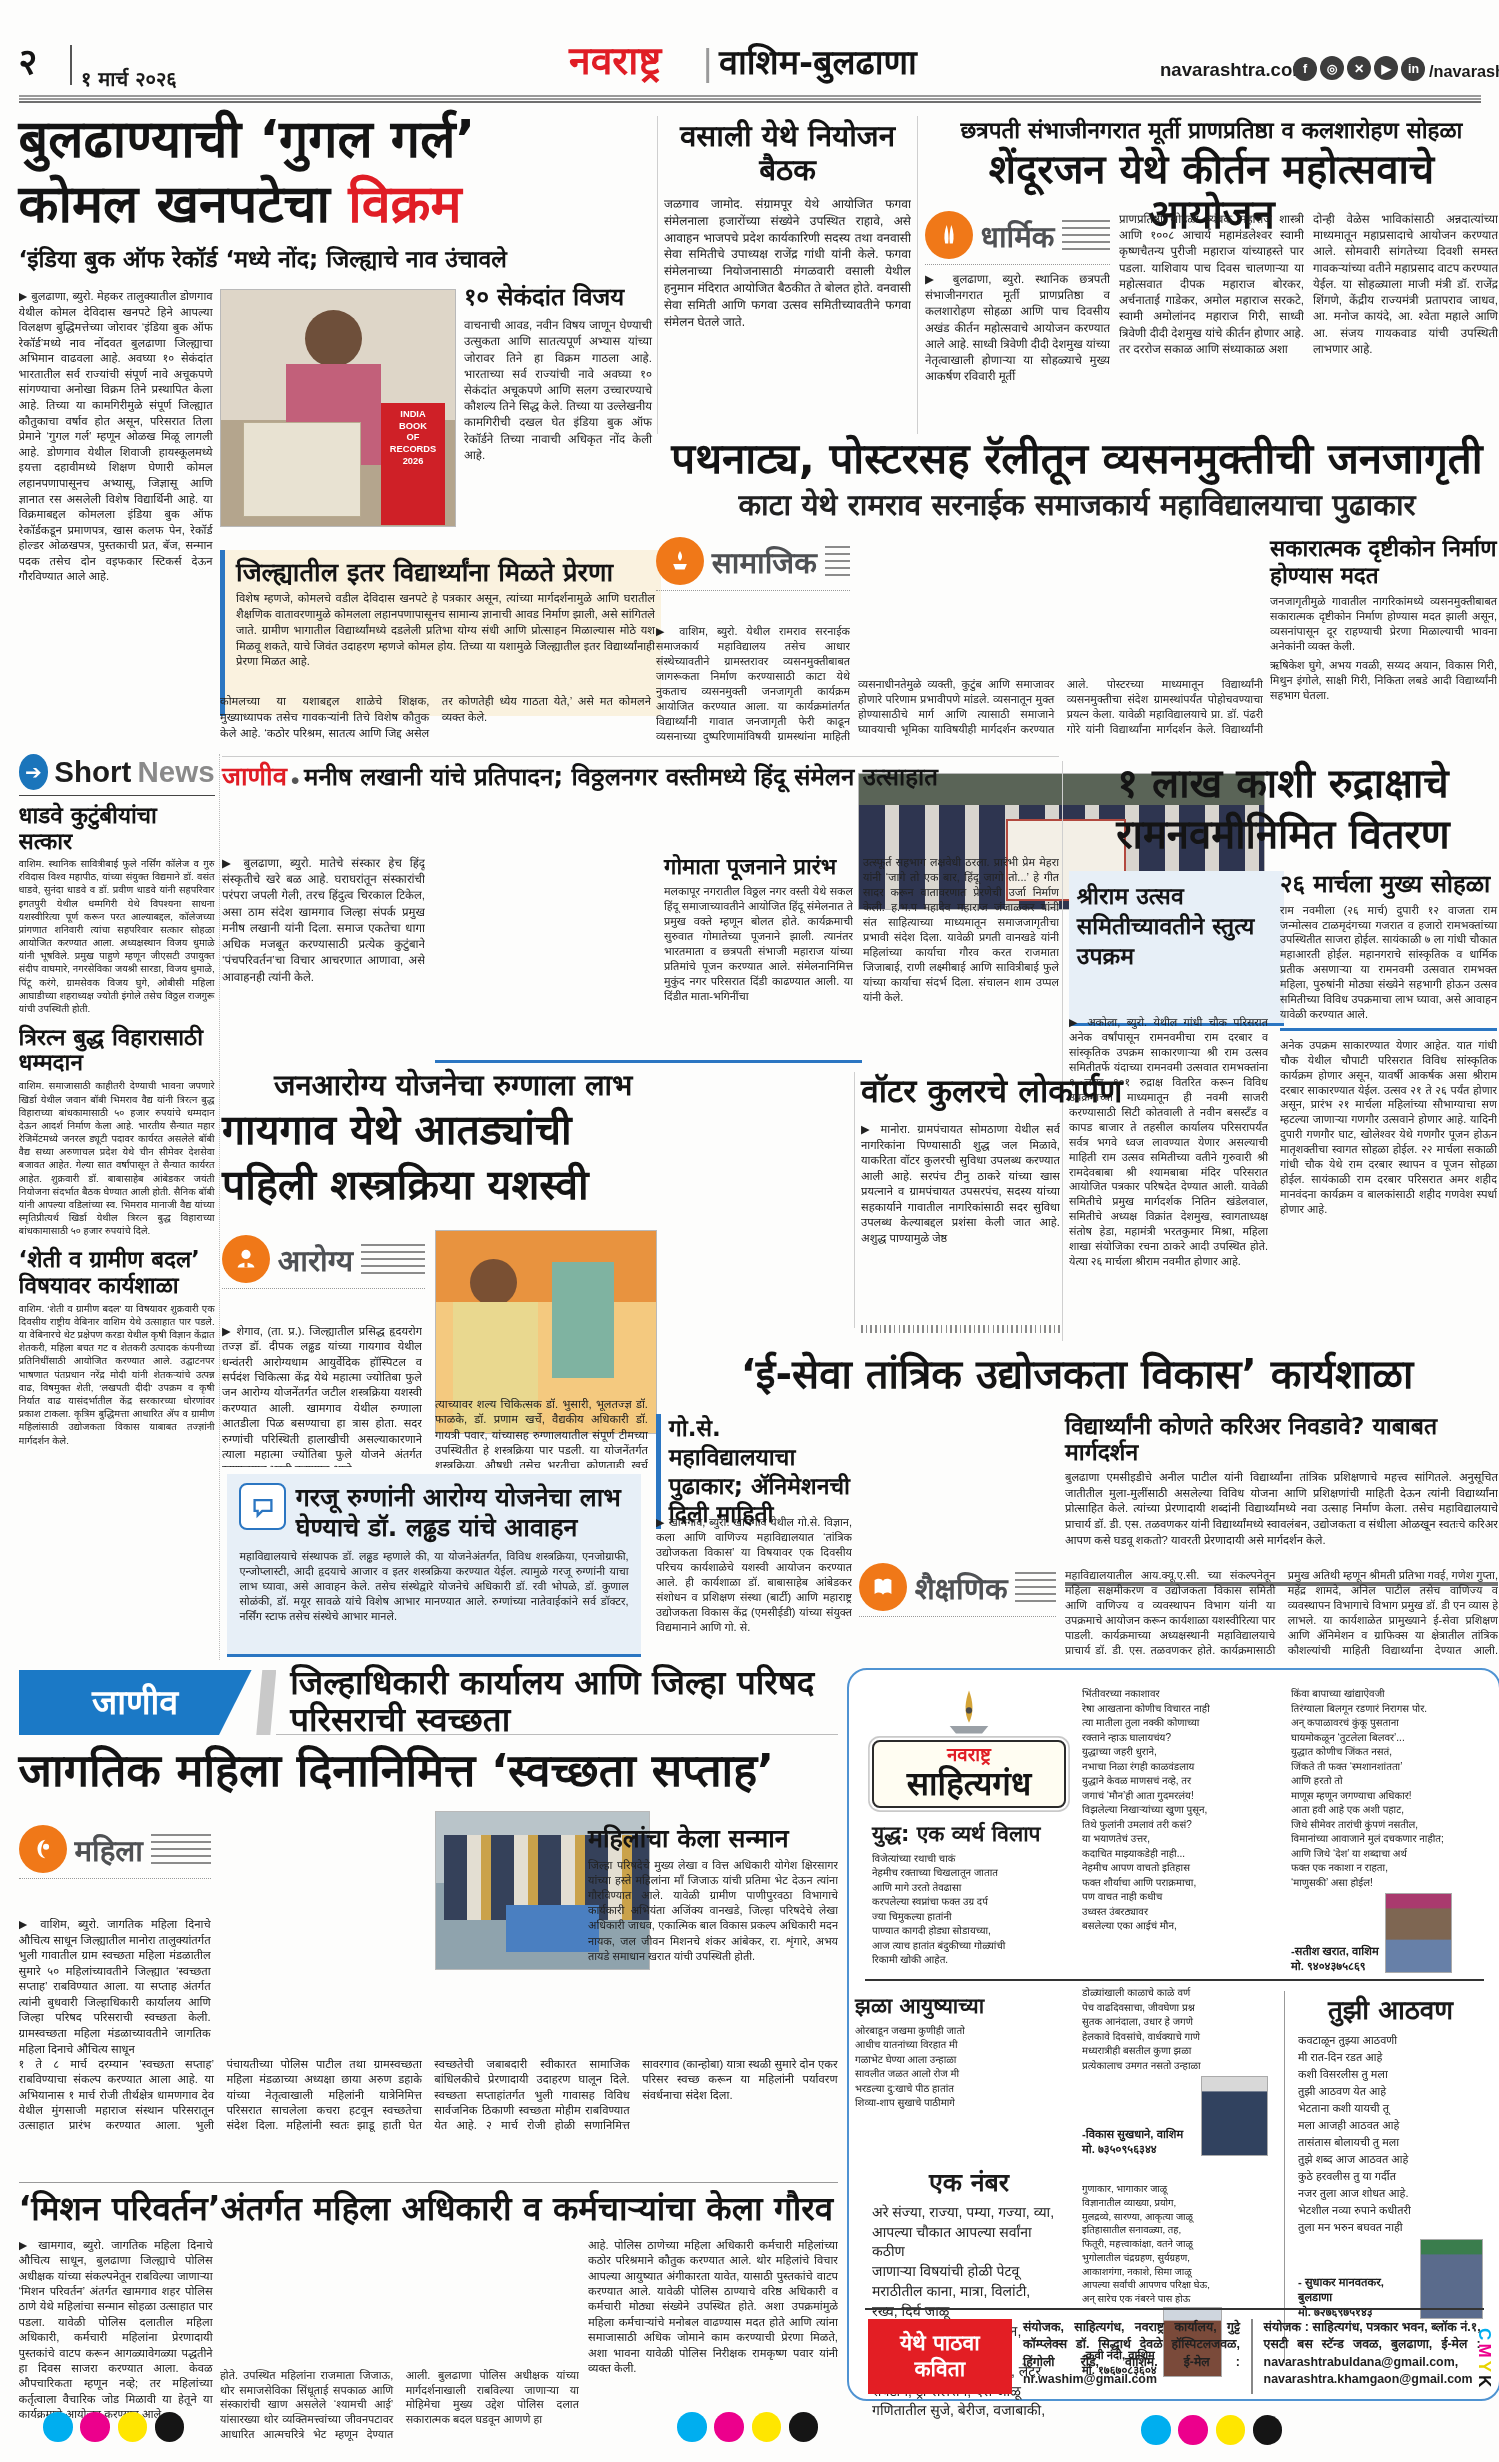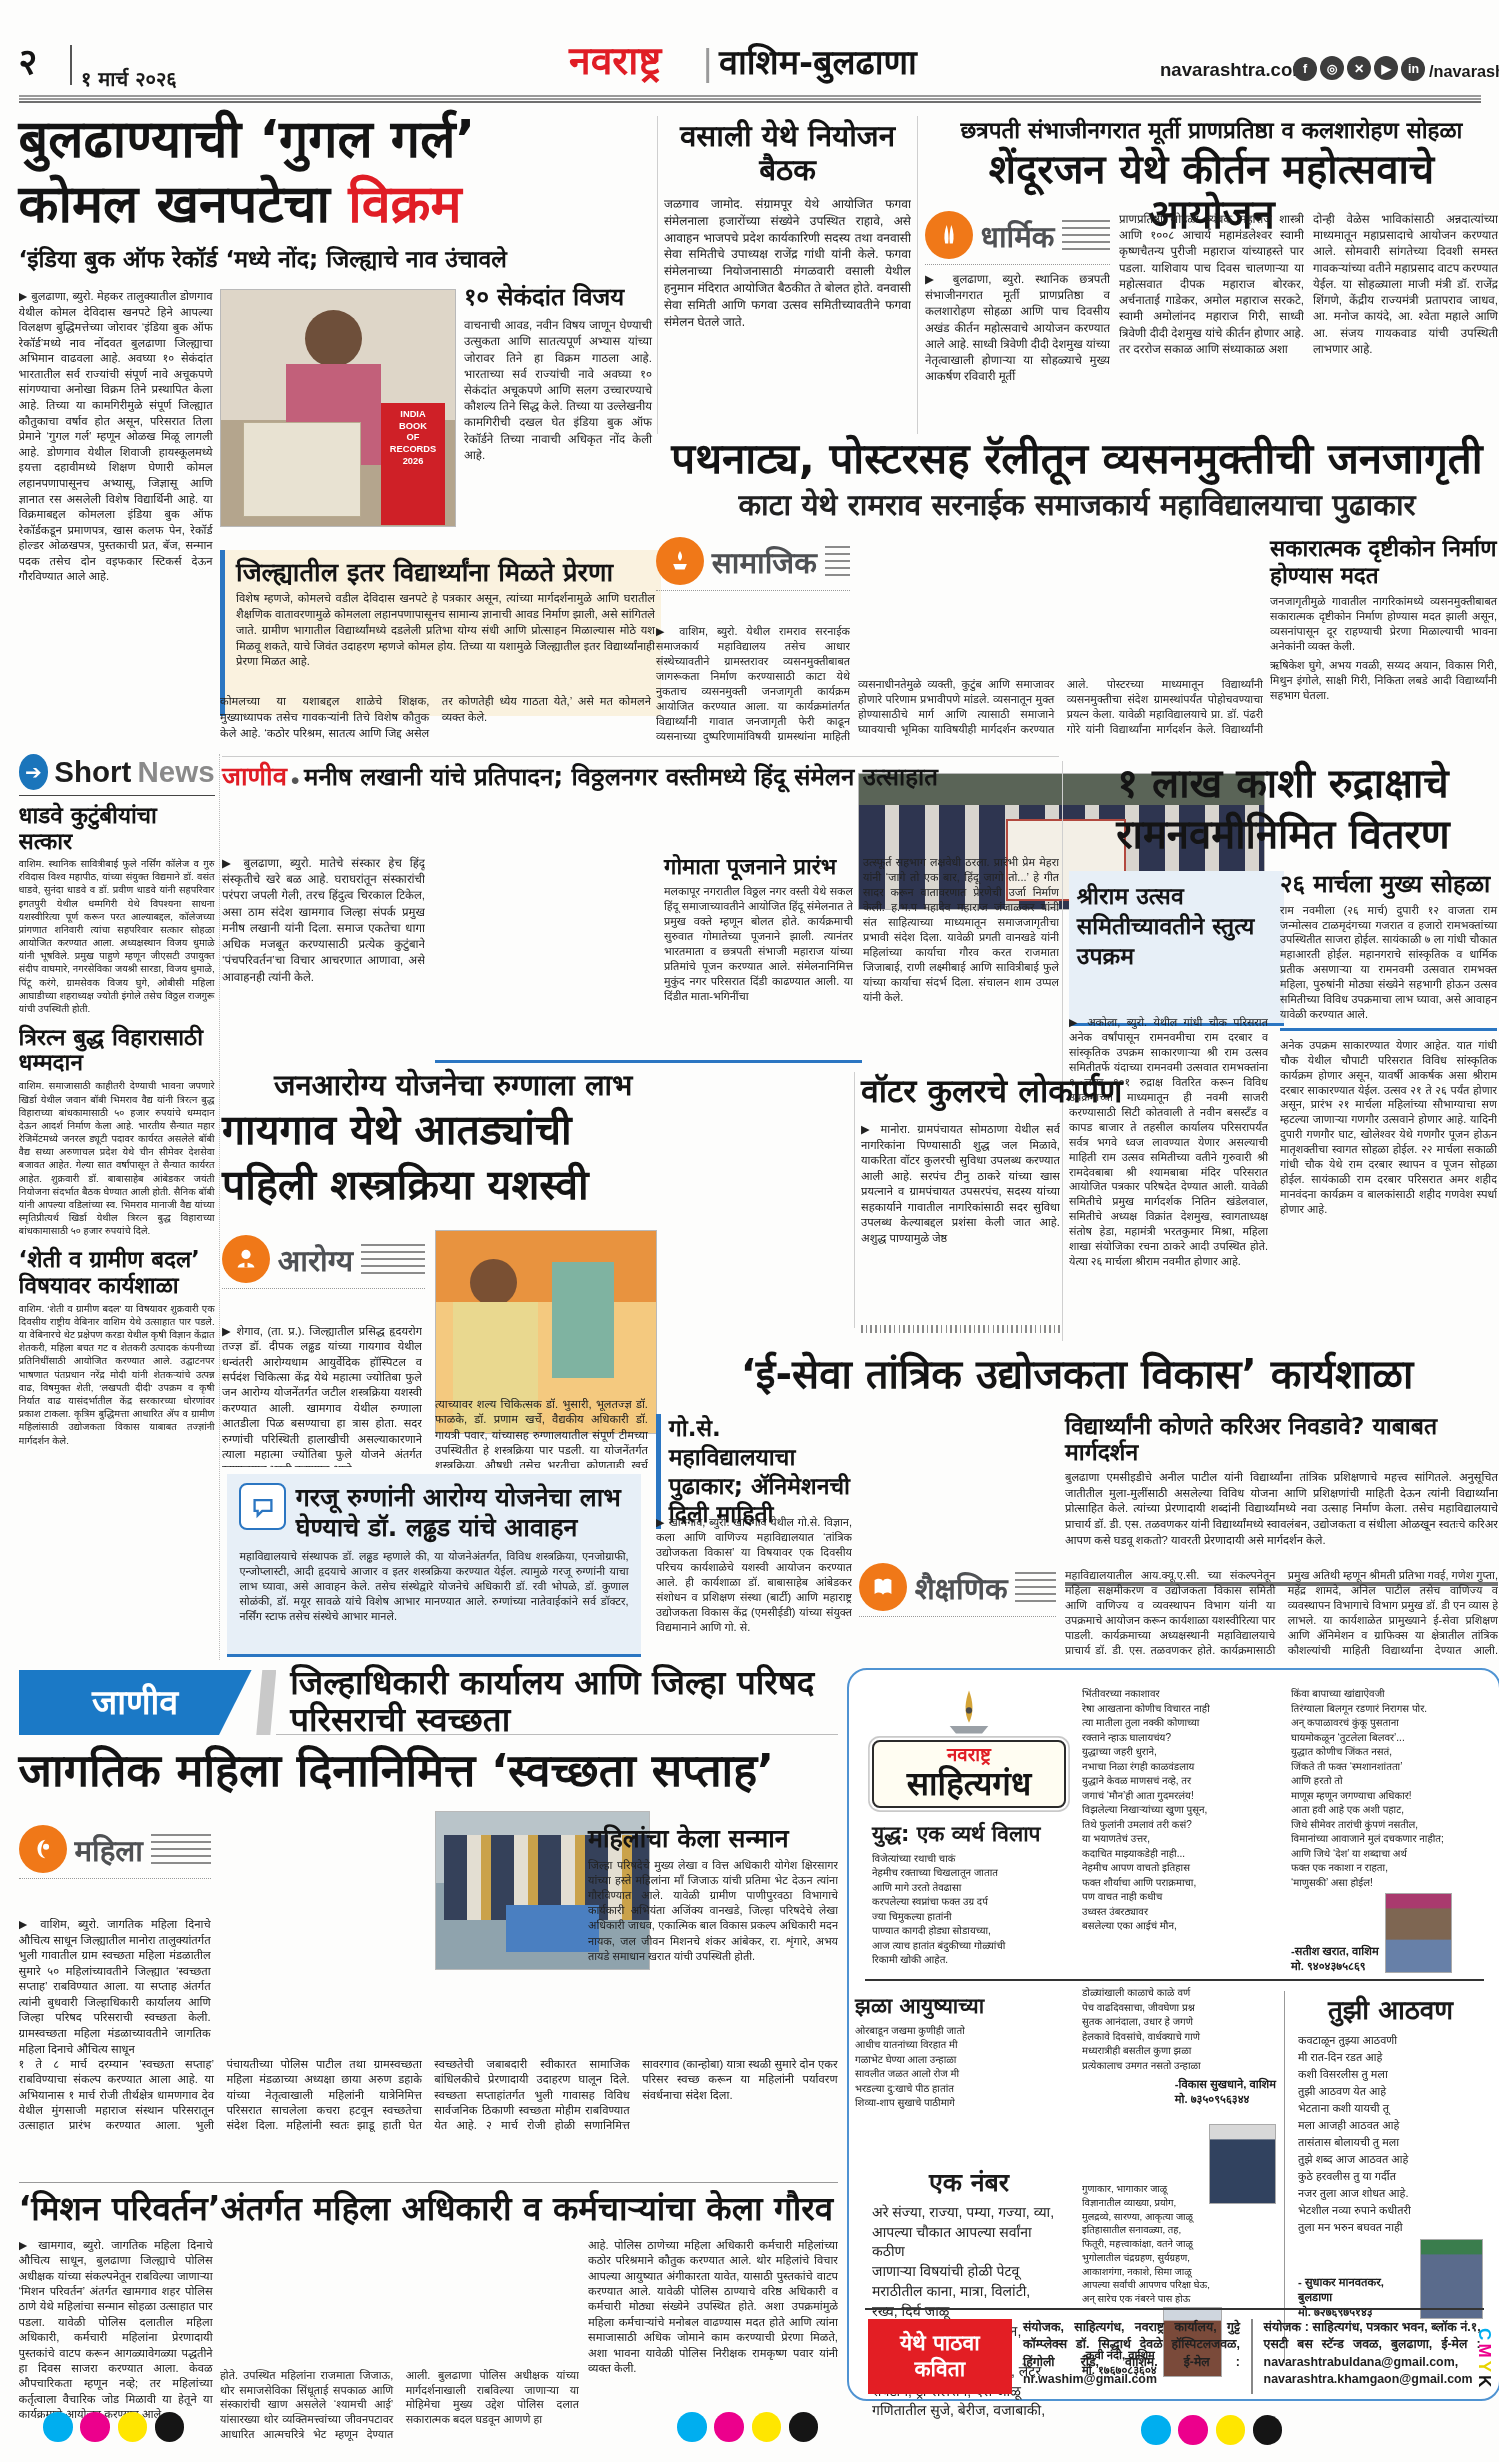--- a/index.html
+++ b/index.html
@@ -350,21 +350,21 @@
 भरडल्या दु:खाचे पीठ हातांत
 शिव्या-शाप सुखाचे पाठीमागे</div>
     </div>
     <div class="abs" style="left:233px;top:316px;width:194px;">
       <div class="poem pre">डोळ्यांखाली काळाचे काळे वर्ण
 पेच वाढदिवसाचा, जीवघेणा प्रश्न
 सुतक आनंदाला, उधार हे जगणे
 हेलकावे दिवसांचे, वार्धक्याचे गाणे
 मध्यरात्रीही बसतील कुणा झळा
 प्रत्येकालाच उमगत नसतो उन्हाळा</div>
-      <div style="display:flex;gap:18px;align-items:flex-end;margin-top:3.1px;flex-direction:column;">
+      <div style="display:flex;gap:18px;align-items:flex-end;margin-top:3.1px;">
         <div>
           <div class="auth">-विकास सुखधाने, वाशिम</div>
           <div class="auth">मो. ७३५०९५६३४४</div>
         </div>
         <div class="aphoto" style="background:linear-gradient(180deg,#d8d8d8 18%,#31425f 19%);"></div>
       </div>
     </div>
     <div class="abs" style="left:435px;top:321px;width:0.8px;height:372px;background:#999;"></div>
     <div class="abs" style="left:449px;top:321px;width:185px;">
       <div class="poem-t" style="font-size:26px;text-align:center;">तुझी आठवण</div>

